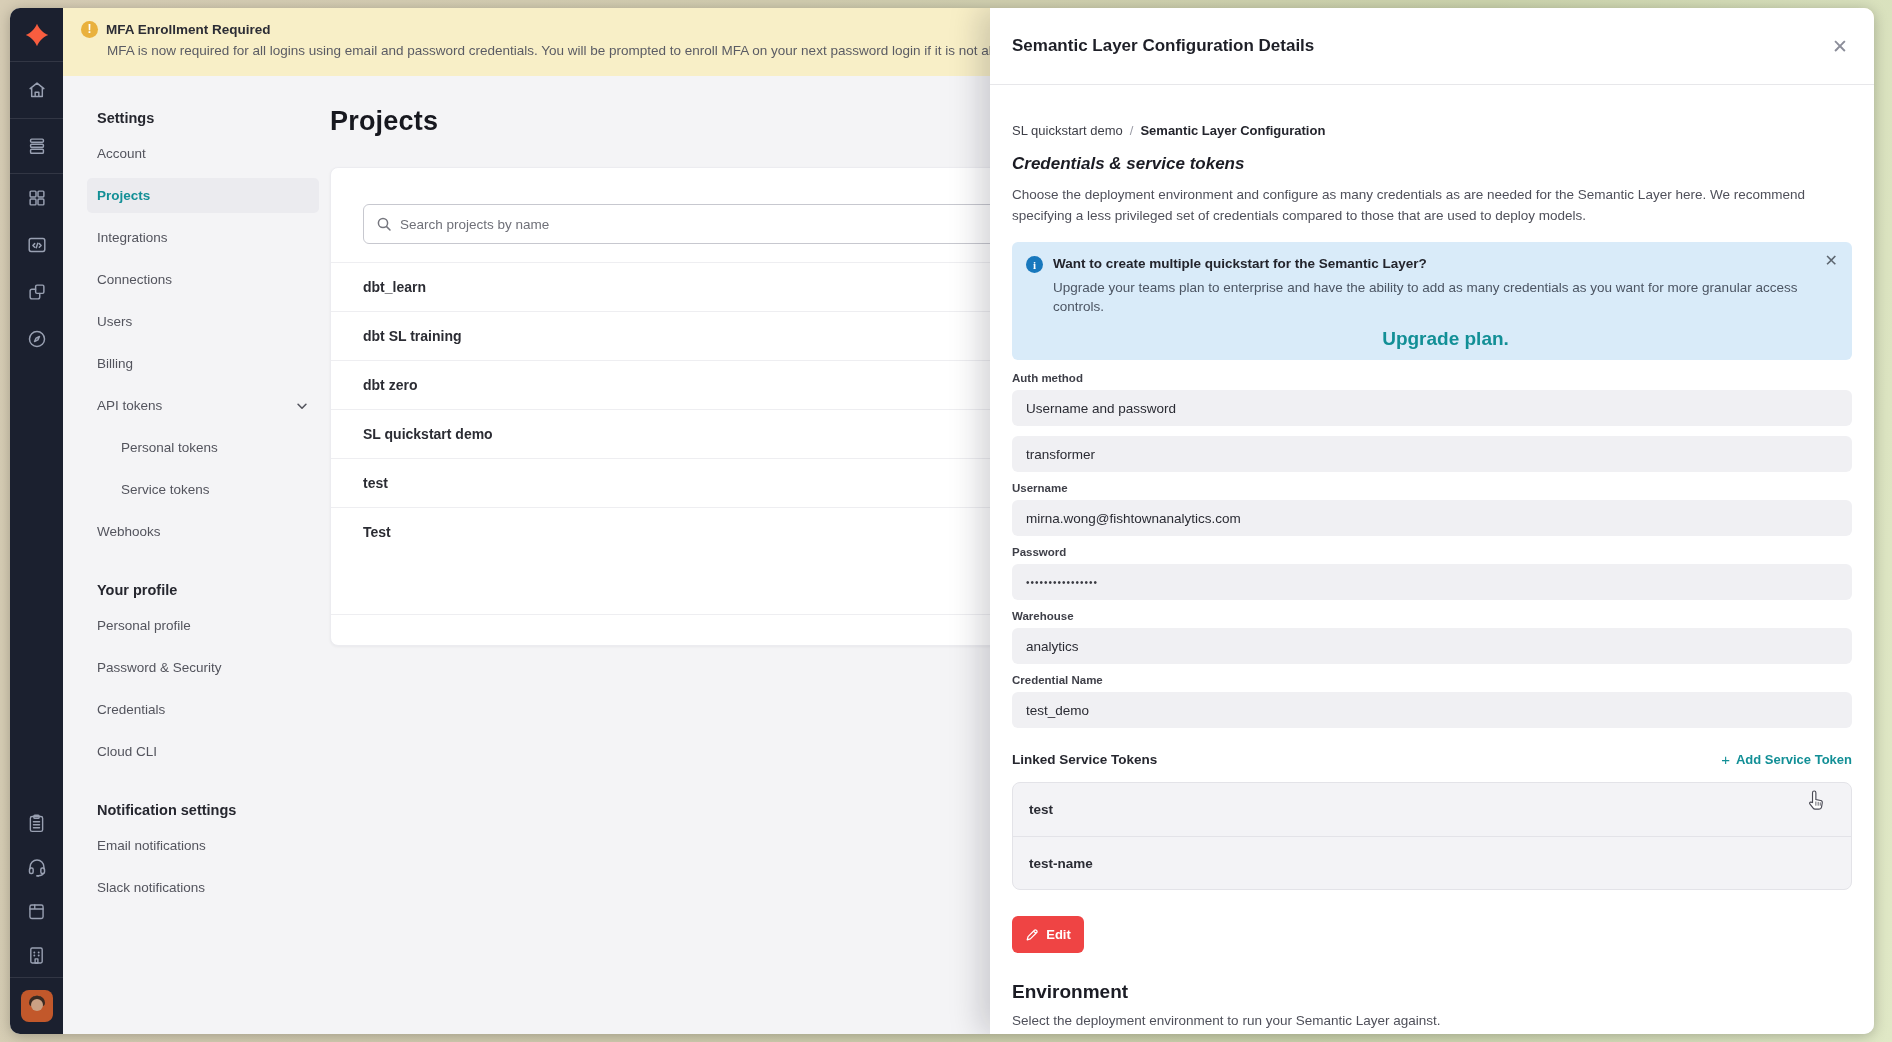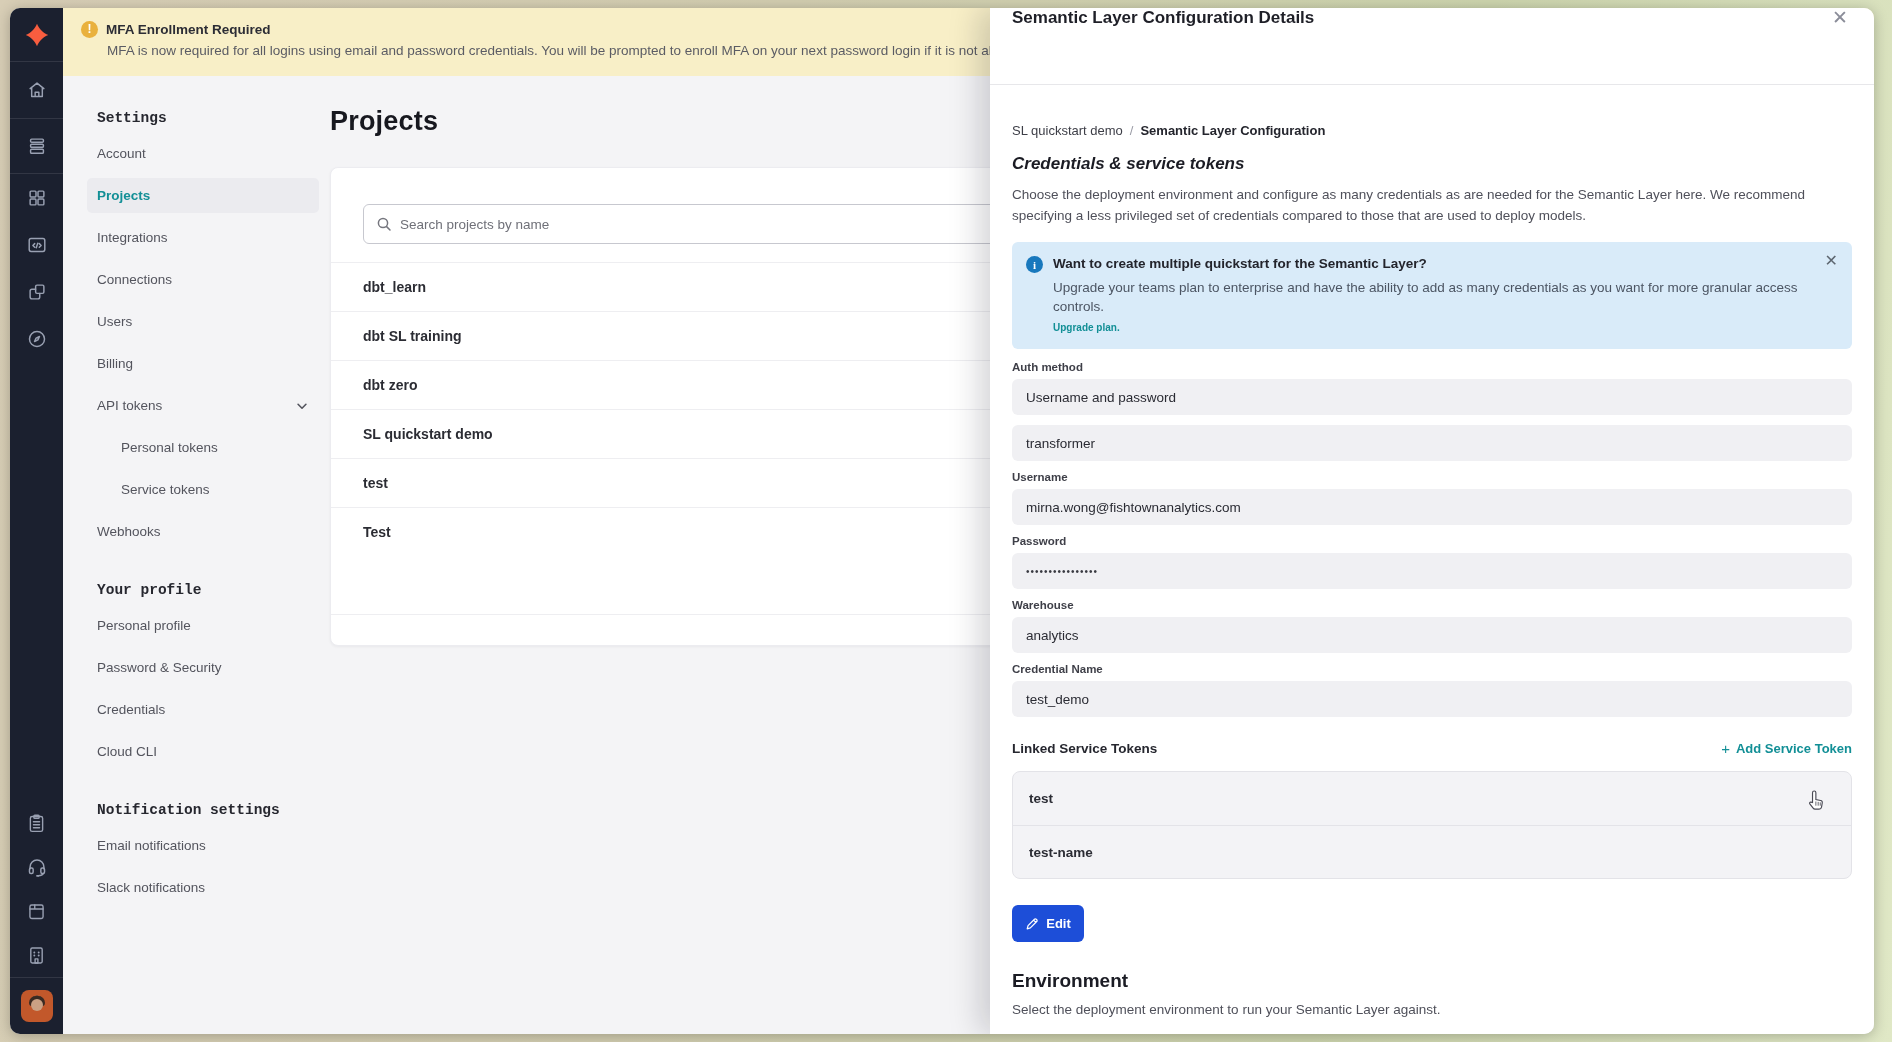--- a/index.html
+++ b/index.html
@@ -46,21 +46,21 @@
   .banner .trow { display:flex; align-items:center; gap:8px; height:22px; }
   .warn-dot { width:17px; height:17px; border-radius:50%; background:#e9b13d; color:#fff;
     font-size:12px; font-weight:bold; display:flex; align-items:center; justify-content:center; flex-shrink:0;}
   .banner .btitle { font-size:13.5px; font-weight:bold; color:#2c2d35; }
   .banner .bmsg { font-size:13.5px; color:#5b5c64; margin-left:26px; line-height:22px; }
 
   .content { flex:1; display:flex; min-height:0; }
 
   
   .snav { width:267px; padding:34px 0 0 24px; flex-shrink:0; }
-  .snav .sec-title { font-size:14.5px; font-weight:bold; color:#26272f; padding:0 0 10px 10px;font-family:Liberation Mono, monospace; }
+  .snav .sec-title { font-size:14.5px; font-weight:bold; color:#26272f; padding:0 0 10px 10px; }
   .snav .item {
     width:232px; padding:10px 10px; font-size:13.5px; color:#53545d; border-radius:5px;
     display:flex; align-items:center; justify-content:space-between; margin-bottom:7px; cursor:pointer;
   }
   .snav .item.active { background:#ebebef; color:#128f96; font-weight:bold; }
   .snav .item.indent { margin-left:24px; width:208px; }
   .snav .gap { height:26px; }
   .chev { stroke:#53545d; stroke-width:1.8; fill:none; stroke-linecap:round; stroke-linejoin:round; }
 
   
@@ -85,21 +85,21 @@
     font-weight:bold; color:#2b2c33; border-top:1px solid #eeeef1; cursor:pointer;
   }
   .plist .endline { border-top:1px solid #eeeef1; margin-top:58px; }
 
   
   .panel {
     position:absolute; top:0; right:0; bottom:0; width:884px; background:#fff; z-index:30;
     box-shadow:-10px 0 30px rgba(10,10,30,.18); display:flex; flex-direction:column; overflow:hidden;
   }
   .panel-head {
-    height:77px; border-bottom:1px solid #e7e7ea; display:flex; align-items:flex-start;
+    height:77px; border-bottom:1px solid #e7e7ea; display:flex; align-items:center;
     padding:0 26px 0 22px; flex-shrink:0;
   }
   .panel-head .ptitle { font-size:17px; font-weight:bold; color:#1e1f27; flex:1; }
   .xbtn { font-size:19px; color:#8b8d99; cursor:pointer; line-height:1; }
   .panel-body { padding:0 22px; position:relative; flex:1; overflow:hidden; }
 
   .crumbs { margin-top:38px; font-size:13px; color:#3d3e47; display:flex; gap:7px; align-items:center;}
   .crumbs .sep { color:#9b9ca6; }
   .crumbs .cur { font-weight:bold; color:#24252d; }
   .panel h2 { margin-top:16px; font-size:17px; font-weight:bold; color:#1b1c24;font-style:italic; }
@@ -107,21 +107,21 @@
 
   .infobox {
     margin-top:16px; background:#d9ebf9; border-radius:6px; padding:12px 14px 12px 14px;
     display:flex; gap:10px; position:relative;
   }
   .info-dot { width:17px; height:17px; border-radius:50%; background:#1878bd; color:#fff; font-size:11px;
     font-weight:bold; font-family:"Liberation Serif", serif; display:flex; align-items:center; justify-content:center;
     flex-shrink:0; margin-top:2px;}
   .infobox .ititle { font-size:13.5px; font-weight:bold; color:#23242c; line-height:19px; }
   .infobox .ibody { font-size:13.5px; color:#4c5563; line-height:19px; margin-top:5px; }
-  .infobox .ilink { font-size:10px; font-weight:bold; color:#128f96; line-height:19px; margin-top:2px; cursor:pointer; }
+  .infobox .ilink { font-size:19px; font-weight:bold; color:#128f96; line-height:19px; margin-top:13px; cursor:pointer;text-align:center; }
   .infobox .xbtn { position:absolute; right:14px; top:11px; font-size:16px; color:#5d6670; }
 
   .fields { margin-top:12px; }
   .field { margin-bottom:10px; }
   .field .flabel { font-size:11.5px; font-weight:bold; color:#3e3f48; height:13px; margin-bottom:5px; }
   .field .fbox {
     height:36px; background:#f0f0f3; border-radius:6px; display:flex; align-items:center;
     padding-left:14px; font-size:13.5px; color:#2a2b33;
   }
   .field.pw .fbox { font-size:10px; letter-spacing:1px; color:#3a3b42; }
@@ -129,21 +129,21 @@
   .tok-head { margin-top:22px; display:flex; align-items:center; justify-content:space-between; height:18px; }
   .tok-head .tlabel { font-size:13.5px; font-weight:bold; color:#26272f; }
   .addlink { font-size:13px; font-weight:bold; color:#128f96; cursor:pointer; display:flex; gap:6px; align-items:center;}
   .addlink .plus { font-weight:normal; font-size:15px; }
   .tokbox { margin-top:14px; background:#f3f3f6; border:1px solid #e3e3e8; border-radius:8px; overflow:hidden; }
   .tokrow { height:53px; display:flex; align-items:center; padding-left:16px; font-size:13.5px;
     font-weight:bold; color:#2b2c34; cursor:pointer; }
   .tokrow + .tokrow { border-top:1px solid #e3e3e8; }
 
   .editbtn {
-    margin-top:26px; height:37px; width:72px; background:#1d4ed8; color:#fff; border:none; border-radius:6px;
+    margin-top:26px; height:37px; width:72px; background:#ef4444; color:#fff; border:none; border-radius:6px;
     font-size:13px; font-weight:bold; display:flex; align-items:center; justify-content:center; gap:7px;
     cursor:pointer; font-family:"Liberation Sans", sans-serif;
   }
   .envtitle { margin-top:28px; font-size:19px; font-weight:bold; color:#1b1c24; }
   .envdesc { margin-top:8px; font-size:13.5px; color:#4f505a; line-height:20px; }
 
   .cursor { position:absolute; left:816px; top:705px; z-index:5; pointer-events:none; }
 </style>
 </head>
 <body>

